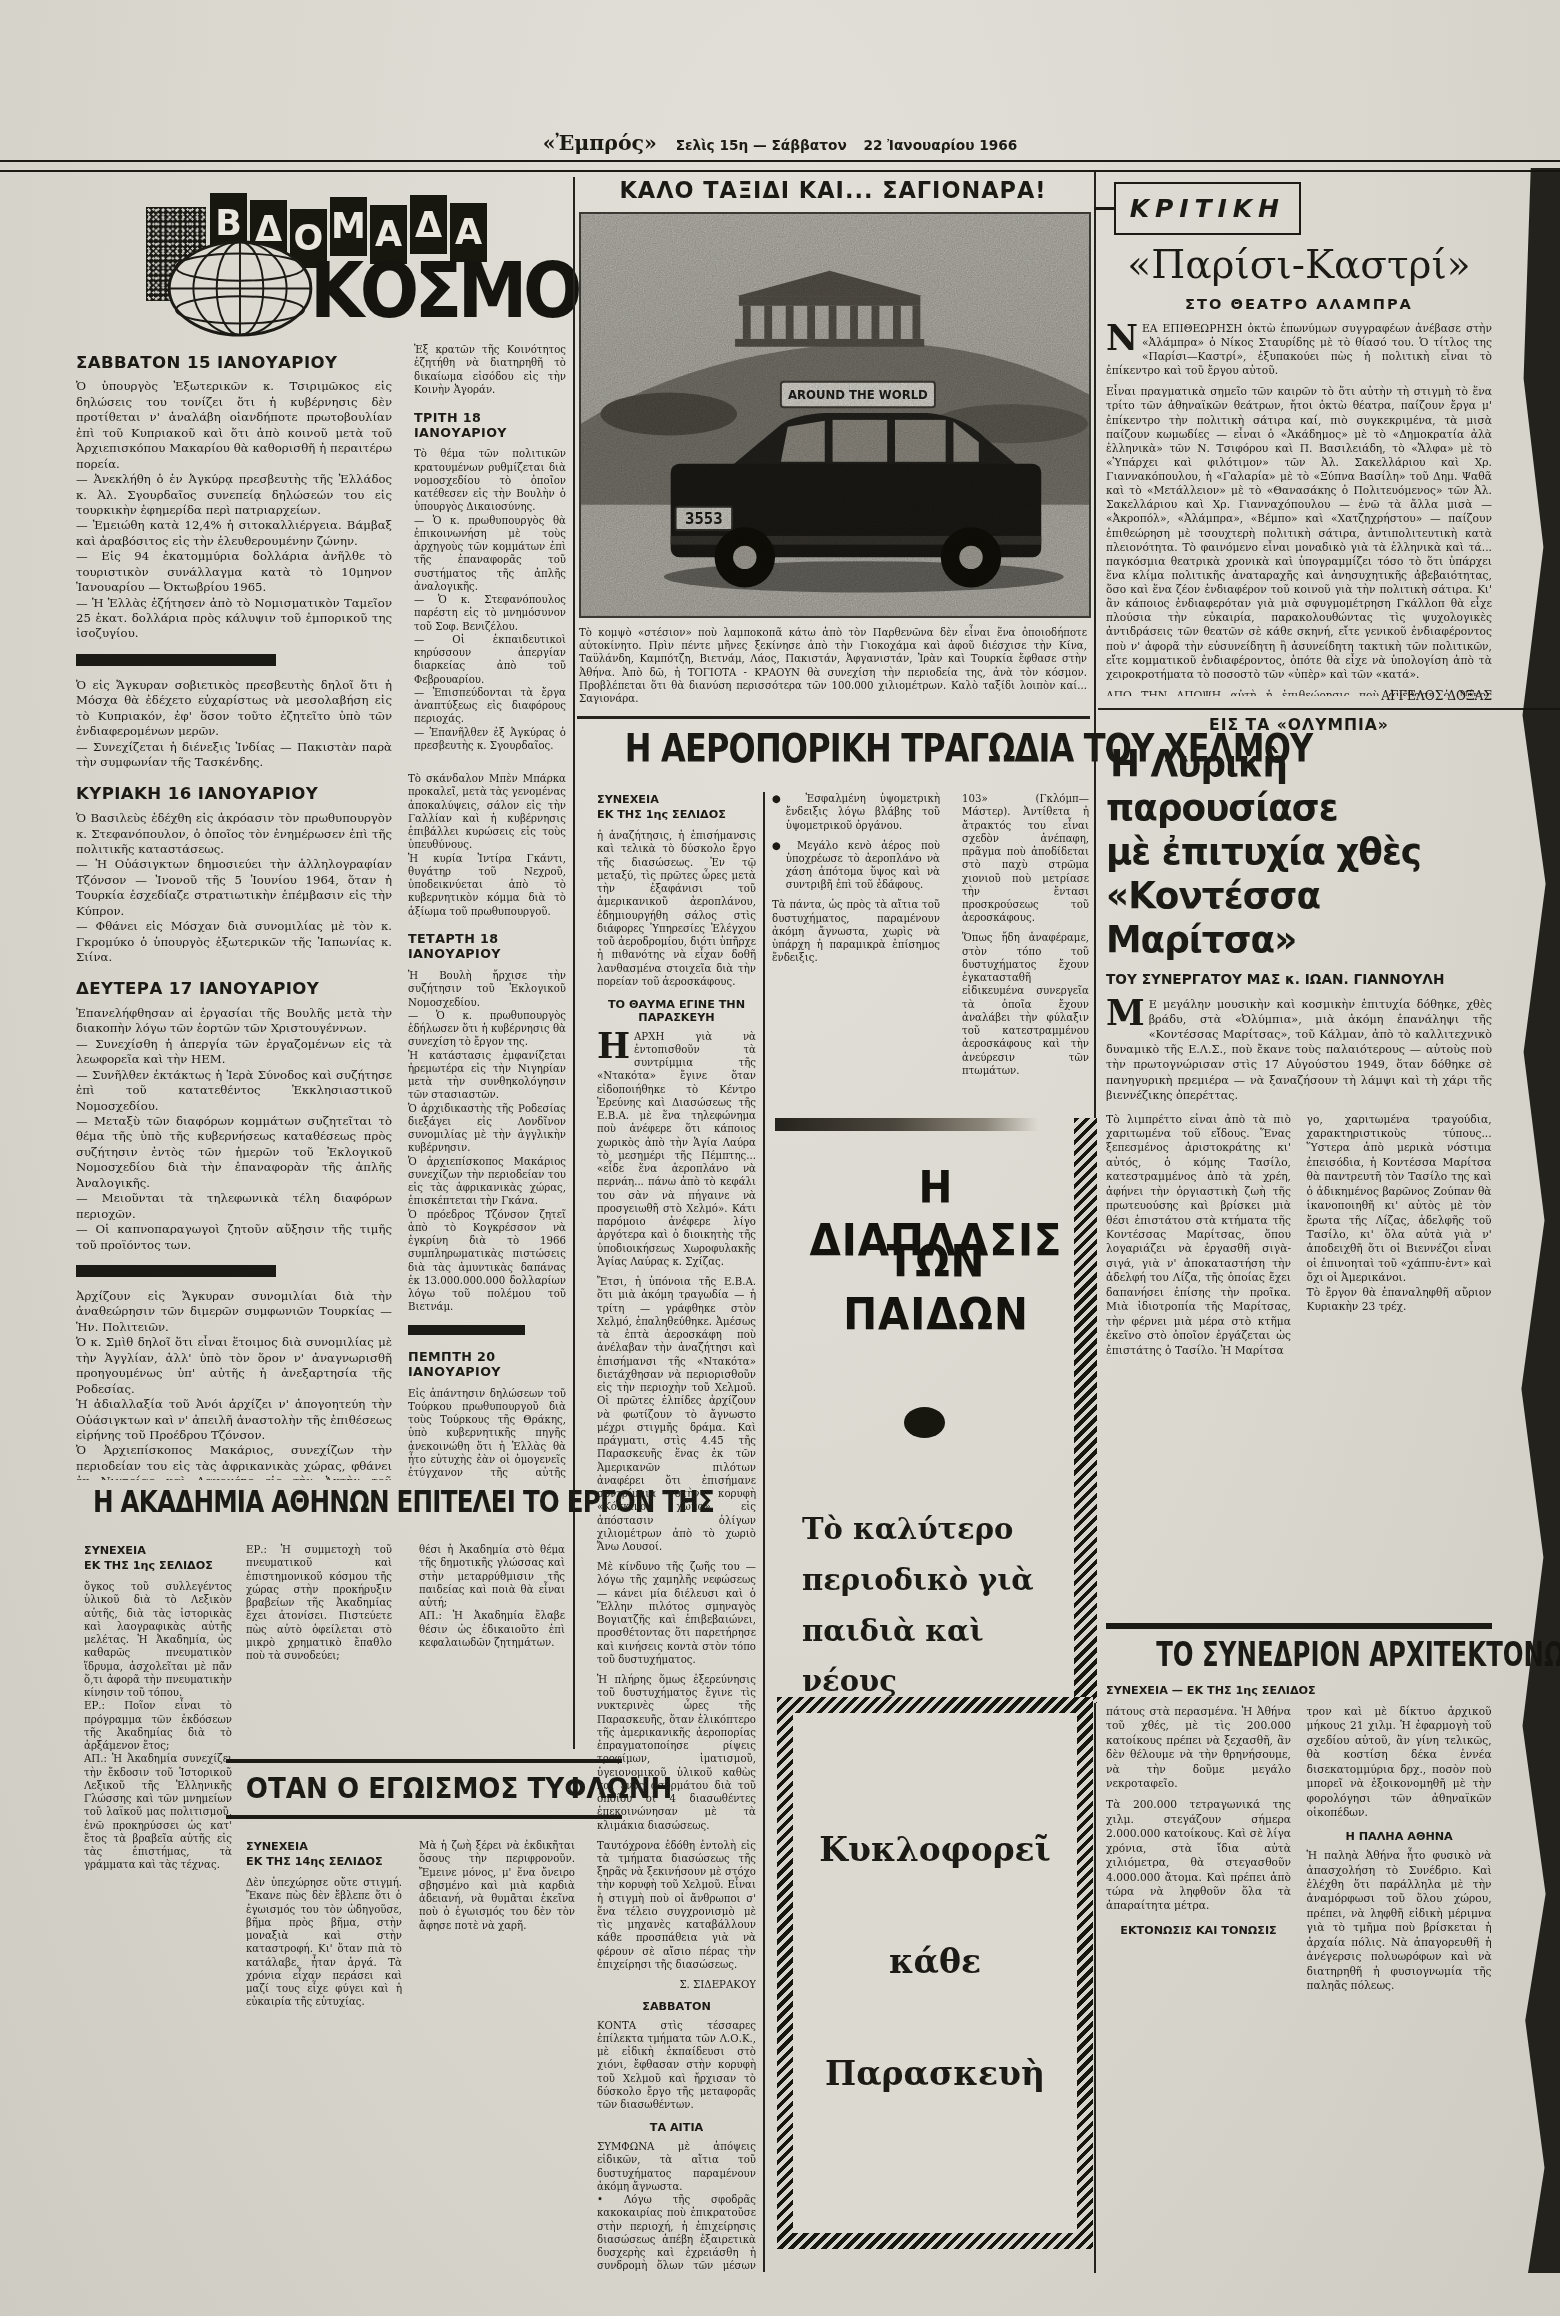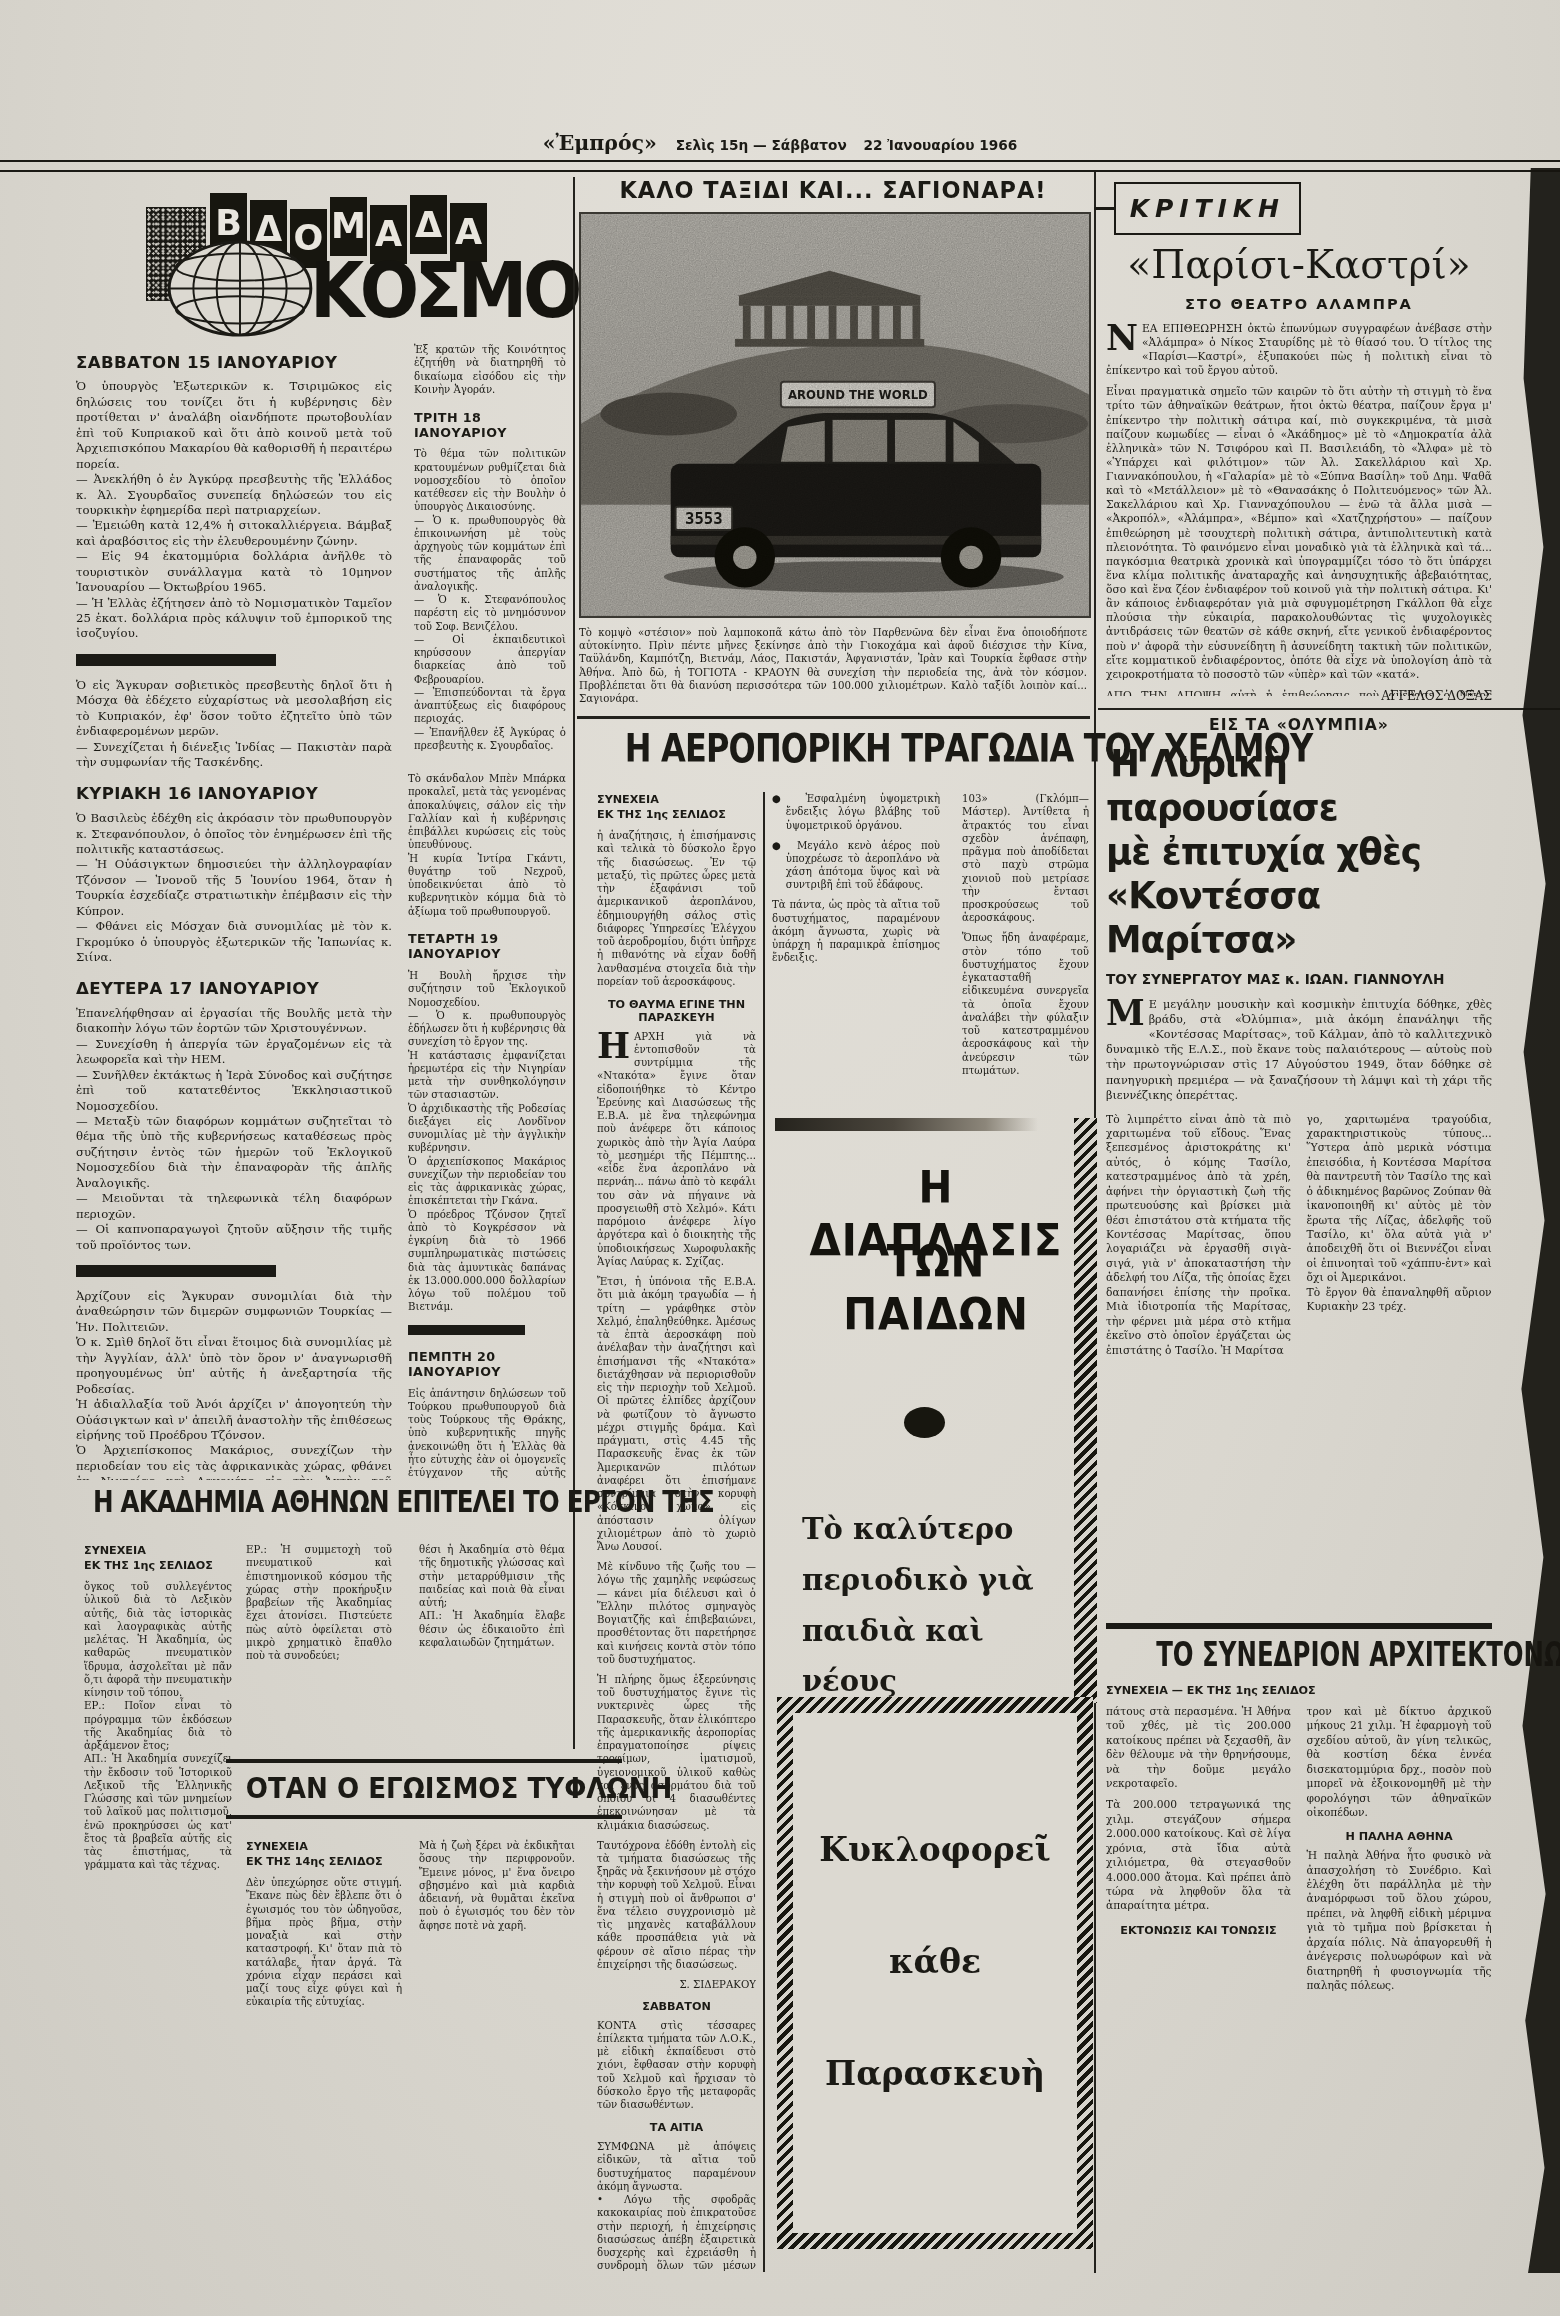--- a/index.html
+++ b/index.html
@@ -114,21 +114,21 @@
     <div class="smalltext just ml">Τὸ θέμα τῶν πολιτικῶν κρατουμένων ρυθμίζεται διὰ νομοσχεδίου τὸ ὁποῖον κατέθεσεν εἰς τὴν Βουλὴν ὁ ὑπουργὸς Δικαιοσύνης.
 — Ὁ κ. πρωθυπουργὸς θὰ ἐπικοινωνήση μὲ τοὺς ἀρχηγοὺς τῶν κομμάτων ἐπὶ τῆς ἐπαναφορᾶς τοῦ συστήματος τῆς ἁπλῆς ἀναλογικῆς.
 — Ὁ κ. Στεφανόπουλος παρέστη εἰς τὸ μνημόσυνον τοῦ Σοφ. Βενιζέλου.
 — Οἱ ἐκπαιδευτικοὶ κηρύσσουν ἀπεργίαν διαρκείας ἀπὸ τοῦ Φεβρουαρίου.
 — Ἐπισπεύδονται τὰ ἔργα ἀναπτύξεως εἰς διαφόρους περιοχάς.
 — Ἐπανῆλθεν ἐξ Ἀγκύρας ὁ πρεσβευτὴς κ. Σγουρδαῖος.</div>
   </div>
   <div class="abs clip" style="left:408px;top:772px;width:158px;height:706px;">
     <div class="smalltext just ml">Τὸ σκάνδαλον Μπὲν Μπάρκα προκαλεῖ, μετὰ τὰς γενομένας ἀποκαλύψεις, σάλον εἰς τὴν Γαλλίαν καὶ ἡ κυβέρνησις ἐπιβάλλει κυρώσεις εἰς τοὺς ὑπευθύνους.
 Ἡ κυρία Ἰντίρα Γκάντι, θυγάτηρ τοῦ Νεχροῦ, ὑποδεικνύεται ἀπὸ τὸ κυβερνητικὸν κόμμα διὰ τὸ ἀξίωμα τοῦ πρωθυπουργοῦ.</div>
-    <div class="dayhead sm">ΤΕΤΑΡΤΗ 19 ΙΑΝΟΥΑΡΙΟΥ</div>
+    <div class="dayhead sm">ΤΕΤΑΡΤΗ 18 ΙΑΝΟΥΑΡΙΟΥ</div>
     <div class="smalltext just ml">Ἡ Βουλὴ ἤρχισε τὴν συζήτησιν τοῦ Ἐκλογικοῦ Νομοσχεδίου.
 — Ὁ κ. πρωθυπουργὸς ἐδήλωσεν ὅτι ἡ κυβέρνησις θὰ συνεχίση τὸ ἔργον της.</div>
     <div class="smalltext just ml">Ἡ κατάστασις ἐμφανίζεται ἠρεμωτέρα εἰς τὴν Νιγηρίαν μετὰ τὴν συνθηκολόγησιν τῶν στασιαστῶν.
 Ὁ ἀρχιδικαστὴς τῆς Ροδεσίας διεξάγει εἰς Λονδῖνον συνομιλίας μὲ τὴν ἀγγλικὴν κυβέρνησιν.
 Ὁ ἀρχιεπίσκοπος Μακάριος συνεχίζων τὴν περιοδείαν του εἰς τὰς ἀφρικανικὰς χώρας, ἐπισκέπτεται τὴν Γκάνα.
 Ὁ πρόεδρος Τζόνσον ζητεῖ ἀπὸ τὸ Κογκρέσσον νὰ ἐγκρίνη διὰ τὸ 1966 συμπληρωματικὰς πιστώσεις διὰ τὰς ἀμυντικὰς δαπάνας ἐκ 13.000.000.000 δολλαρίων λόγω τοῦ πολέμου τοῦ Βιετνάμ.</div>
     <div class="bar sm"></div>
     <div class="dayhead sm">ΠΕΜΠΤΗ 20 ΙΑΝΟΥΑΡΙΟΥ</div>
     <div class="smalltext just ml">Εἰς ἀπάντησιν δηλώσεων τοῦ Τούρκου πρωθυπουργοῦ διὰ τοὺς Τούρκους τῆς Θράκης, ὑπὸ κυβερνητικῆς πηγῆς ἀνεκοινώθη ὅτι ἡ Ἑλλὰς θὰ ἦτο εὐτυχὴς ἐὰν οἱ ὁμογενεῖς ἐτύγχανον τῆς αὐτῆς μεταχειρίσεως ὡς οἱ Τοῦρκοι τῆς Θράκης.
 — Αἱ ξέναι προπαγάνδαι οὐδεμίαν ἀπήχησιν ἔχουν μεταξὺ τῶν Ἑλλήνων ἐργατῶν τῆς Γερμανίας ἐδήλωσεν ὁ ἐπανακάμψας ἐκ Δ. Γερμανίας ὑπουργὸς Ἐργασίας κ. Μπακατσέλος.

